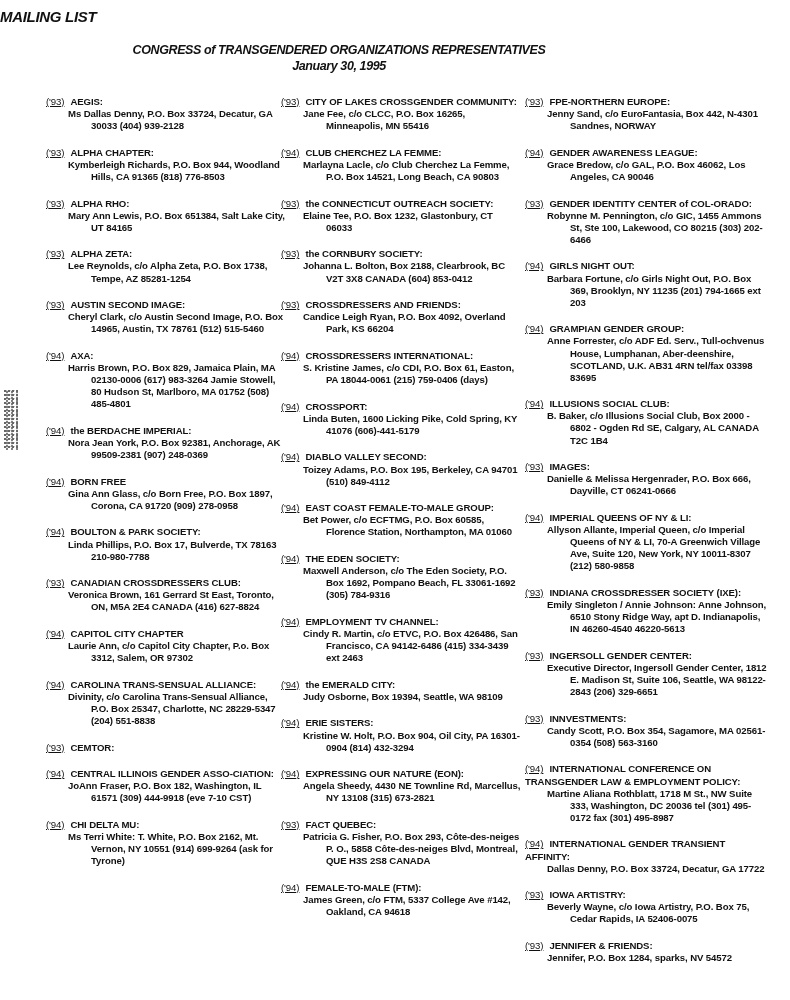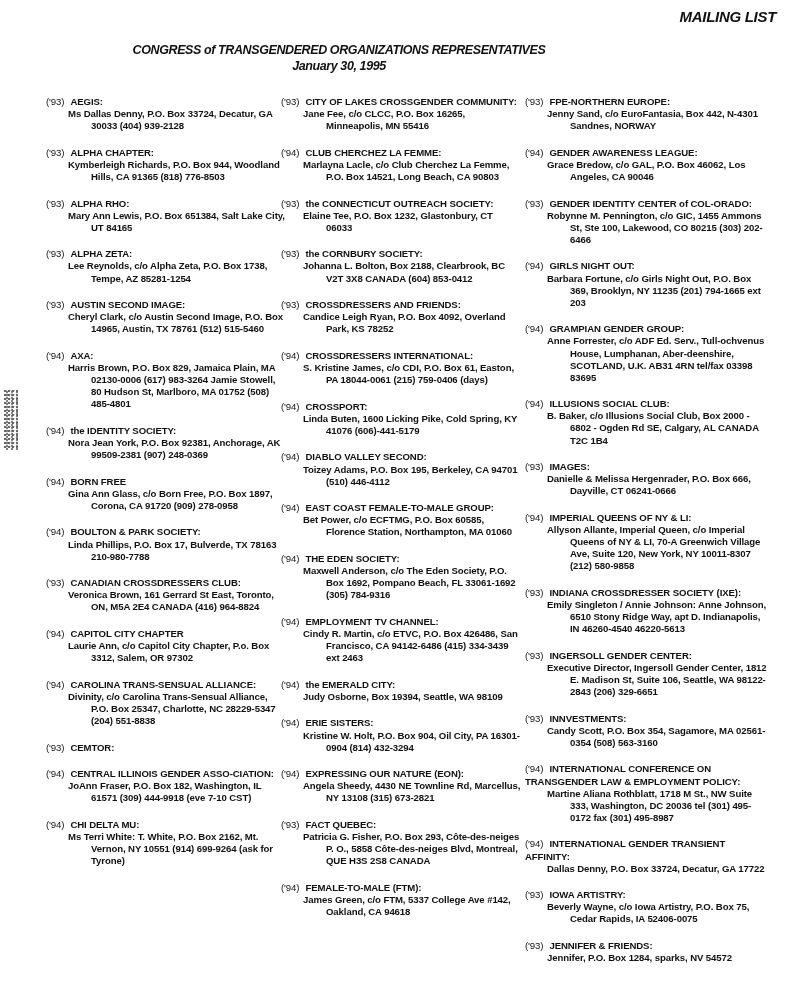--- a/index.html
+++ b/index.html
@@ -1,38 +1,38 @@
 <!DOCTYPE html>
 <html><head>
 <meta charset="utf-8">
 <style>
   html, body { margin: 0; padding: 0; background: #ffffff; }
   body {
     width: 790px; height: 1000px; position: relative; overflow: hidden;
     font-family: "Liberation Sans", sans-serif; color: #111;
   }
   .title {
-    position: absolute; top: 8px; left: 0; width: 776px; text-align: right;
+    position: absolute; top: 8px; left: 0; width: 776px; text-align: left;
     font-weight: bold; font-style: italic; font-size: 15px; letter-spacing: -0.3px;
   }
   .subtitle {
     position: absolute; top: 42px; left: 0; width: 678px; text-align: center;
     font-weight: bold; font-style: italic; font-size: 12.5px; letter-spacing: -0.4px;
     line-height: 16px;
   }
   .col {
     position: absolute; top: 96px; width: 240px;
     font-size: 9.6px; font-weight: bold; line-height: 12.1px; letter-spacing: -0.1px;
   }
   .col1 { left: 46px; }
   .col2 { left: 281px; }
   .col3 { left: 525px; width: 245px; }
   .entry { margin-bottom: 14.5px; }
   .head { display: block; }
-  .year { margin-right: 6px; font-weight: normal; }
+  .year { margin-right: 6px; font-weight: normal; text-decoration: underline; }
   .org { font-weight: bold; }
   .body { padding-left: 45px; text-indent: -23px; display: block; }
   .smudge {
     position: absolute; left: 4px; top: 390px; width: 14px; height: 60px;
     background:
       radial-gradient(circle at 30% 20%, #333 0 1px, transparent 1.5px) 0 0/4px 4px,
       radial-gradient(circle at 60% 60%, #555 0 1px, transparent 1.5px) 0 0/5px 3px;
     opacity: 0.75;
   }
 </style>
@@ -66,34 +66,34 @@
     </div>
     <div class="entry">
       <div class="head"><span class="year">('93)</span><span class="org">AUSTIN SECOND IMAGE:</span></div>
       <div class="body">Cheryl Clark, c/o Austin Second Image, P.O. Box 14965, Austin, TX 78761  (512) 515-5460</div>
     </div>
     <div class="entry">
       <div class="head"><span class="year">('94)</span><span class="org">AXA:</span></div>
       <div class="body">Harris Brown, P.O. Box 829, Jamaica Plain, MA 02130-0006  (617) 983-3264   Jamie Stowell, 80 Hudson St, Marlboro, MA 01752  (508) 485-4801</div>
     </div>
     <div class="entry">
-      <div class="head"><span class="year">('94)</span><span class="org">the IDENTITY SOCIETY:</span></div>
+      <div class="head"><span class="year">('94)</span><span class="org">the BERDACHE IMPERIAL:</span></div>
       <div class="body">Nora Jean York, P.O. Box 92381, Anchorage, AK 99509-2381  (907) 248-0369</div>
     </div>
     <div class="entry">
       <div class="head"><span class="year">('94)</span><span class="org">BORN FREE</span></div>
       <div class="body">Gina Ann Glass, c/o Born Free, P.O. Box 1897, Corona, CA 91720  (909) 278-0958</div>
     </div>
     <div class="entry">
       <div class="head"><span class="year">('94)</span><span class="org">BOULTON &amp; PARK SOCIETY:</span></div>
       <div class="body">Linda Phillips, P.O. Box 17, Bulverde, TX 78163  210-980-7788</div>
     </div>
     <div class="entry">
       <div class="head"><span class="year">('93)</span><span class="org">CANADIAN CROSSDRESSERS CLUB:</span></div>
-      <div class="body">Veronica Brown, 161 Gerrard St East, Toronto, ON, M5A 2E4  CANADA  (416) 964-8824</div>
+      <div class="body">Veronica Brown, 161 Gerrard St East, Toronto, ON, M5A 2E4  CANADA  (416) 627-8824</div>
     </div>
     <div class="entry">
       <div class="head"><span class="year">('94)</span><span class="org">CAPITOL CITY CHAPTER</span></div>
       <div class="body">Laurie Ann, c/o Capitol City Chapter, P.o. Box 3312, Salem, OR 97302</div>
     </div>
     <div class="entry">
       <div class="head"><span class="year">('94)</span><span class="org">CAROLINA TRANS-SENSUAL ALLIANCE:</span></div>
       <div class="body">Divinity, c/o Carolina Trans-Sensual Alliance, P.O. Box 25347, Charlotte, NC 28229-5347  (204) 551-8838</div>
     </div>
     <div class="entry">
@@ -120,33 +120,33 @@
     <div class="entry">
       <div class="head"><span class="year">('93)</span><span class="org">the CONNECTICUT OUTREACH SOCIETY:</span></div>
       <div class="body">Elaine Tee, P.O. Box 1232, Glastonbury, CT 06033</div>
     </div>
     <div class="entry">
       <div class="head"><span class="year">('93)</span><span class="org">the CORNBURY SOCIETY:</span></div>
       <div class="body">Johanna L. Bolton, Box 2188, Clearbrook, BC V2T 3X8  CANADA  (604) 853-0412</div>
     </div>
     <div class="entry">
       <div class="head"><span class="year">('93)</span><span class="org">CROSSDRESSERS AND FRIENDS:</span></div>
-      <div class="body">Candice Leigh Ryan, P.O. Box 4092, Overland Park, KS 78252</div>
+      <div class="body">Candice Leigh Ryan, P.O. Box 4092, Overland Park, KS 66204</div>
     </div>
     <div class="entry">
       <div class="head"><span class="year">('94)</span><span class="org">CROSSDRESSERS INTERNATIONAL:</span></div>
       <div class="body">S. Kristine James, c/o CDI, P.O. Box 61, Easton, PA 18044-0061  (215) 759-0406 (days)</div>
     </div>
     <div class="entry">
       <div class="head"><span class="year">('94)</span><span class="org">CROSSPORT:</span></div>
       <div class="body">Linda Buten, 1600 Licking Pike, Cold Spring, KY 41076  (606)-441-5179</div>
     </div>
     <div class="entry">
       <div class="head"><span class="year">('94)</span><span class="org">DIABLO VALLEY SECOND:</span></div>
-      <div class="body">Toizey Adams, P.O. Box 195, Berkeley, CA 94701  (510) 446-4112</div>
+      <div class="body">Toizey Adams, P.O. Box 195, Berkeley, CA 94701  (510) 849-4112</div>
     </div>
     <div class="entry">
       <div class="head"><span class="year">('94)</span><span class="org">EAST COAST FEMALE-TO-MALE GROUP:</span></div>
       <div class="body">Bet Power, c/o ECFTMG, P.O. Box 60585, Florence Station, Northampton, MA 01060</div>
     </div>
     <div class="entry">
       <div class="head"><span class="year">('94)</span><span class="org">THE EDEN SOCIETY:</span></div>
       <div class="body">Maxwell Anderson, c/o The Eden Society, P.O. Box 1692, Pompano Beach, FL 33061-1692  (305) 784-9316</div>
     </div>
     <div class="entry">

